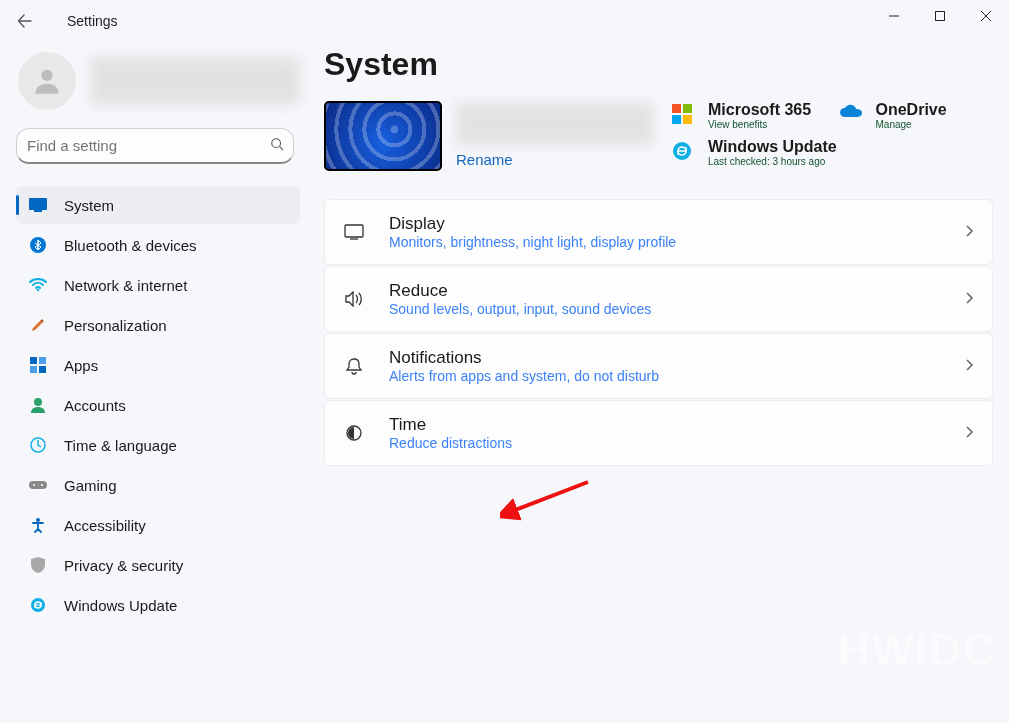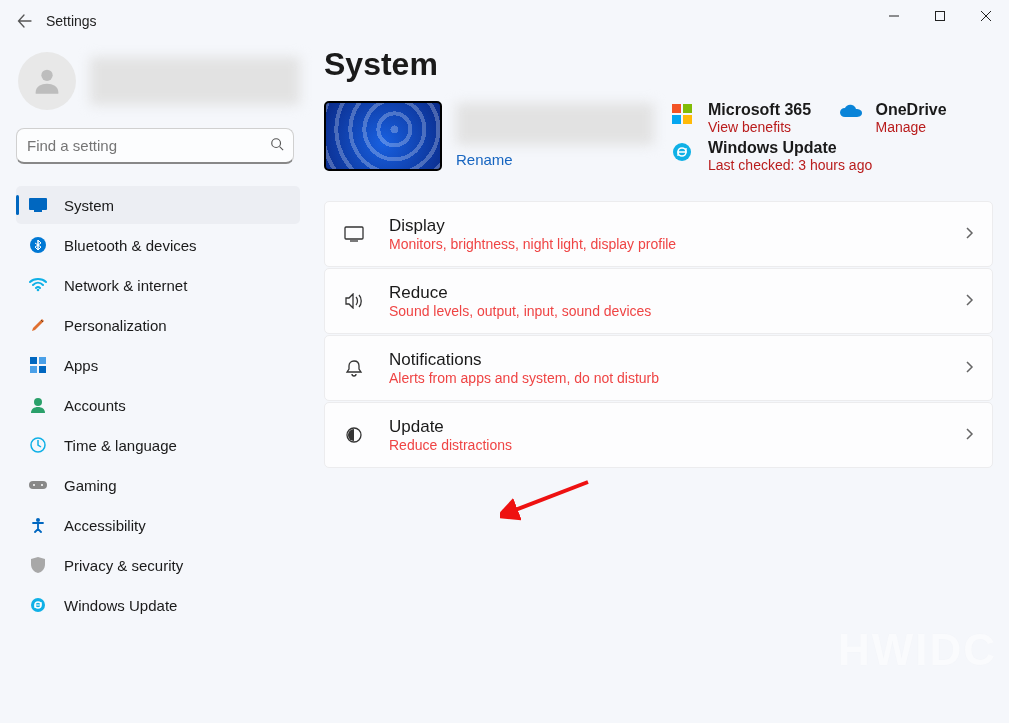--- a/index.html
+++ b/index.html
@@ -11,20 +11,21 @@
     overflow: hidden;
     position: relative;
     color: #1a1a1a;
   }
   
   .titlebar {
     display: flex;
     align-items: center;
     height: 42px;
     padding-left: 14px;
+    gap: 21px;
   }
   .back-btn {
     width: 22px; height: 22px;
     display: flex; align-items: center; justify-content: center;
     margin-right: 10px;
     border-radius: 4px;
   }
   .titlebar-title { font-size: 14px; color: #222; }
   .win-controls {
     position: absolute;
@@ -67,21 +68,21 @@
   }
   .search {
     position: relative;
     width: 278px;
     margin-bottom: 22px;
   }
   .search input {
     width: 100%; height: 36px;
     border: 1px solid #d0d0d0;
     border-bottom: 2px solid #888;
-    border-radius: 8px;
+    border-radius: 13px;
     background: #fcfdfe;
     padding: 0 34px 0 10px;
     font-size: 15px;
     color: #666;
   }
   .search .sicon {
     position: absolute; right: 10px; top: 50%; transform: translateY(-50%);
     color: #555;
   }
 
@@ -152,41 +153,41 @@
 
   .info-cards {
     display: grid;
     grid-template-columns: 1fr 1fr;
     gap: 4px 14px;
     flex: 1;
   }
   .icard { display:flex; gap:12px; align-items:flex-start; }
   .icard .cicon { width:24px; height:24px; margin-top:3px;}
   .icard .ctitle { font-size:16px; font-weight:600;}
-  .icard .csub { font-size:14px; color:#b91c1c;}
+  .icard .csub { font-size:10px; color:#14532d;}
 
   
   .setlist { display:flex; flex-direction:column; gap:1px; }
   .setitem {
     background:#fdfdfe;
     border:1px solid #ececee;
     border-radius:5px;
     display:flex; align-items:center;
     padding:14px 18px 14px 18px;
     gap:24px;
     cursor: default;
   }
   .setitem .sicon2 {
     width:22px; height:22px;
     color:#333;
     display:flex; align-items:center; justify-content:center;
   }
   .setitem .stext { flex:1; }
   .setitem .stitle { font-size:17px; }
-  .setitem .sdesc { font-size:14px; color:#ef4444; }
+  .setitem .sdesc { font-size:14px; color:#3b82f6; }
   .setitem .chev { color:#666; }
 
   
   .arrow {
     position:absolute;
     left:500px; top:472px;
     pointer-events:none;
   }
 
   
@@ -454,21 +455,21 @@
             </svg></span>
       </div>
       <div class="setitem">
         <span class="sicon2">
             <svg width="18" height="18" stroke="#333" fill="none" stroke-width="1.3">
               <circle cx="9" cy="9" r="7"></circle>
               <path d="M9 3a6 6 0 000 12" fill="#333" stroke="none"></path>
             </svg>
           </span>
         <div class="stext">
-            <div class="stitle">Update</div>
+            <div class="stitle">Time</div>
             <div class="sdesc">Reduce distractions</div>
           </div>
         <span class="chev"><svg width="8" height="12">
               <path d="M1 1l5 5-5 5" stroke="#666" fill="none" stroke-width="1.5"></path>
             </svg></span>
       </div>
     </div>
   </div>
 </div>
 

